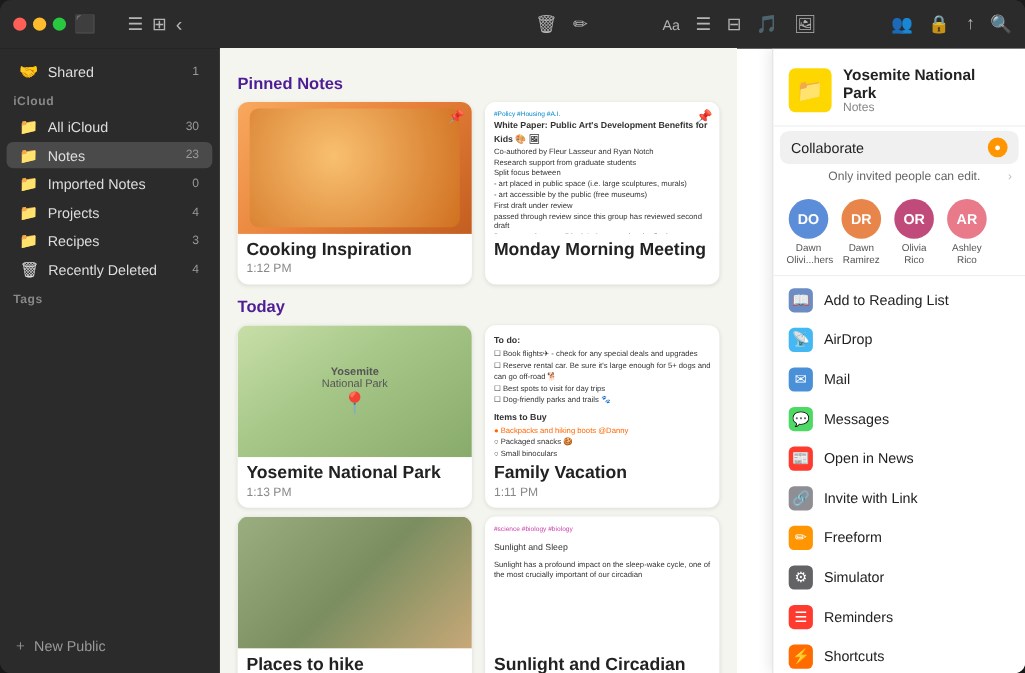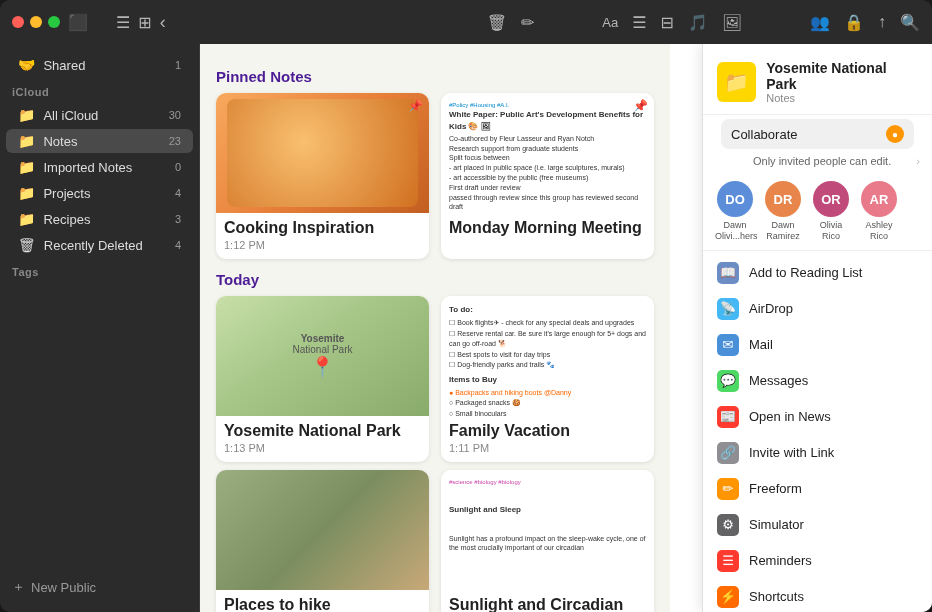--- a/index.html
+++ b/index.html
@@ -437,21 +437,21 @@
             <div class="note-card-thumb-hike" style="background: linear-gradient(135deg,#9aae80,#7a8e60,#c8a878);"></div>
           </div>
           <div class="note-card-title">Places to hike</div>
           <div class="note-card-time"></div>
         </div>
 
         <div class="note-card">
           <div class="note-card-thumb">
             <div class="note-card-thumb-sunlight">
               <div style="color:#cc44aa;font-size:6px">#science #biology #biology</div>
-              <div style="font-weight:700;font-size:8px;margin:18px 0">Sunlight and Sleep</div>
+              <div style="font-weight:400;font-size:8px;margin:6px 0">Sunlight and Sleep</div>
               <div>Sunlight has a profound impact on the sleep-wake cycle, one of the most crucially important of our circadian</div>
             </div>
           </div>
           <div class="note-card-title">Sunlight and Circadian Rhythms</div>
           <div class="note-card-time"></div>
         </div>
       </div>
     </div>
 
     <div class="detail-panel">
@@ -460,21 +460,21 @@
         <div class="share-header">
           <div class="share-folder-icon">
             <span>📁</span>
           </div>
           <div>
             <div class="share-title">Yosemite National Park</div>
             <div class="share-subtitle">Notes</div>
           </div>
         </div>
 
-        <div style="display:flex;align-items:center;justify-content:space-between;padding:6px 10px;margin:4px 18px;background:#f0f0f0;border-radius:8px;gap:32px;">
+        <div style="display:flex;align-items:center;justify-content:space-between;padding:6px 10px;margin:4px 6px;background:#f0f0f0;border-radius:8px;gap:32px;">
           <span style="font-size:13px;font-weight:500;color:#222;">Collaborate</span>
           <span style="width:18px;height:18px;background:#ff9500;border-radius:50%;display:flex;align-items:center;justify-content:center;font-size:10px;color:#fff;">●</span>
         </div>
         <div style="font-size:11px;color:#666;padding:2px 12px 6px;display:flex;justify-content:space-between;align-items:center;margin-left:38px;">
           <span>Only invited people can edit.</span>
           <span style="color:#bbb;">›</span>
         </div>
 
         <div class="avatars-row">
           <div class="avatar-item">

